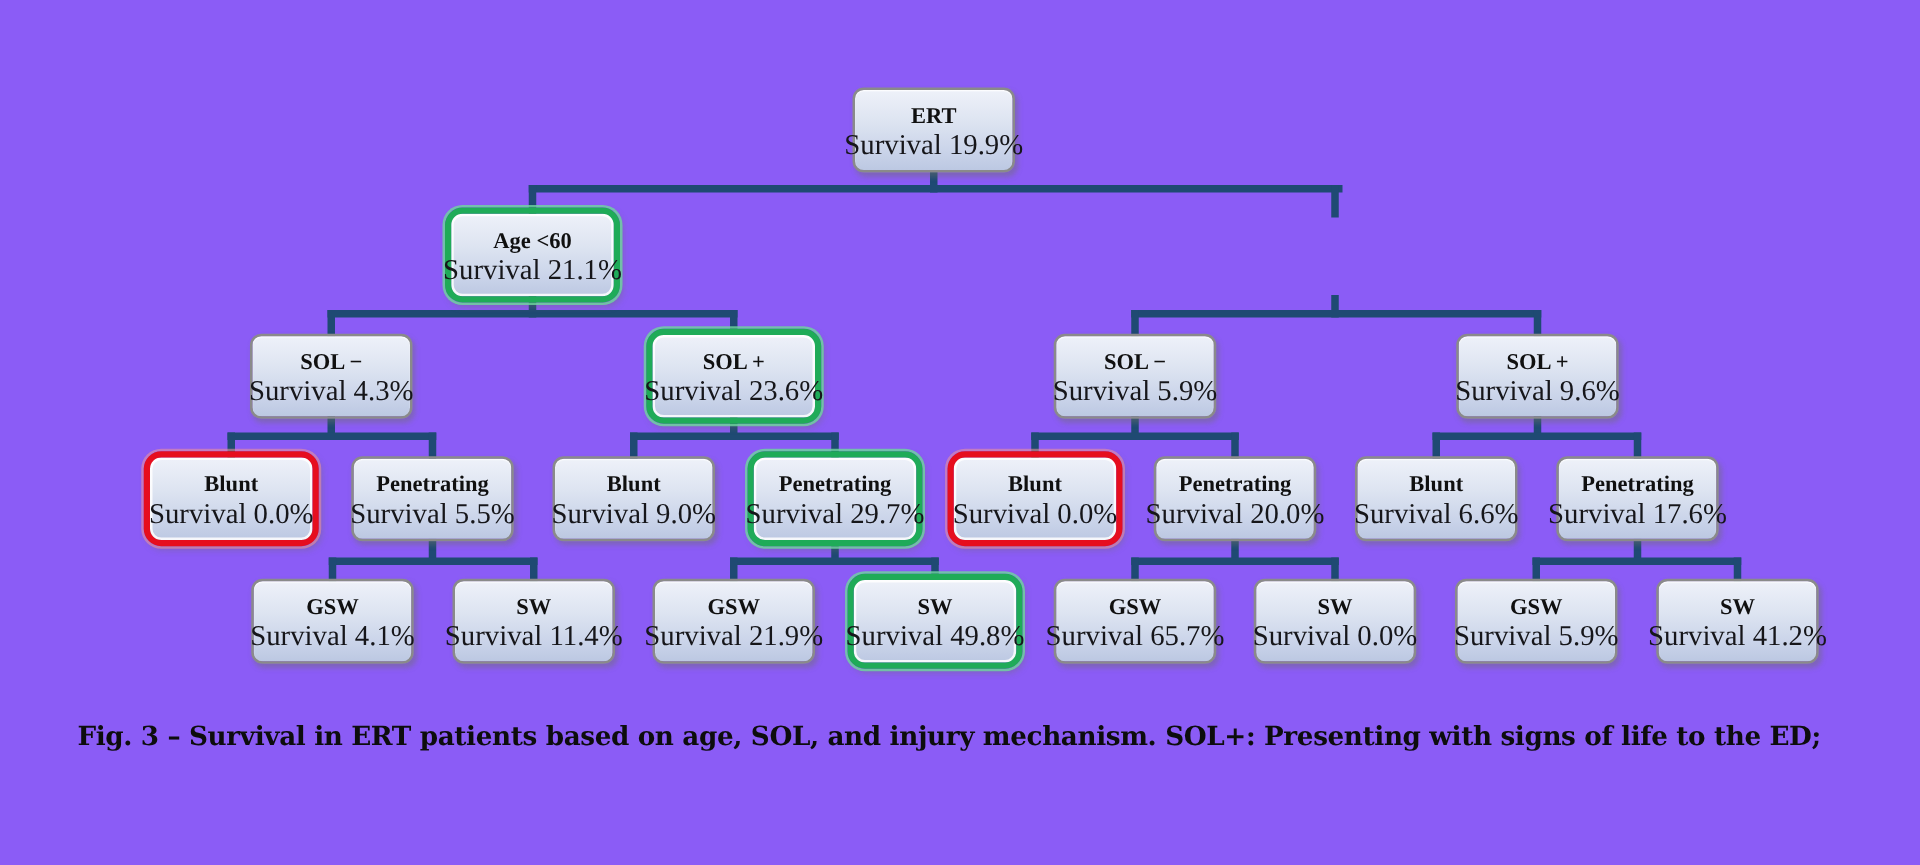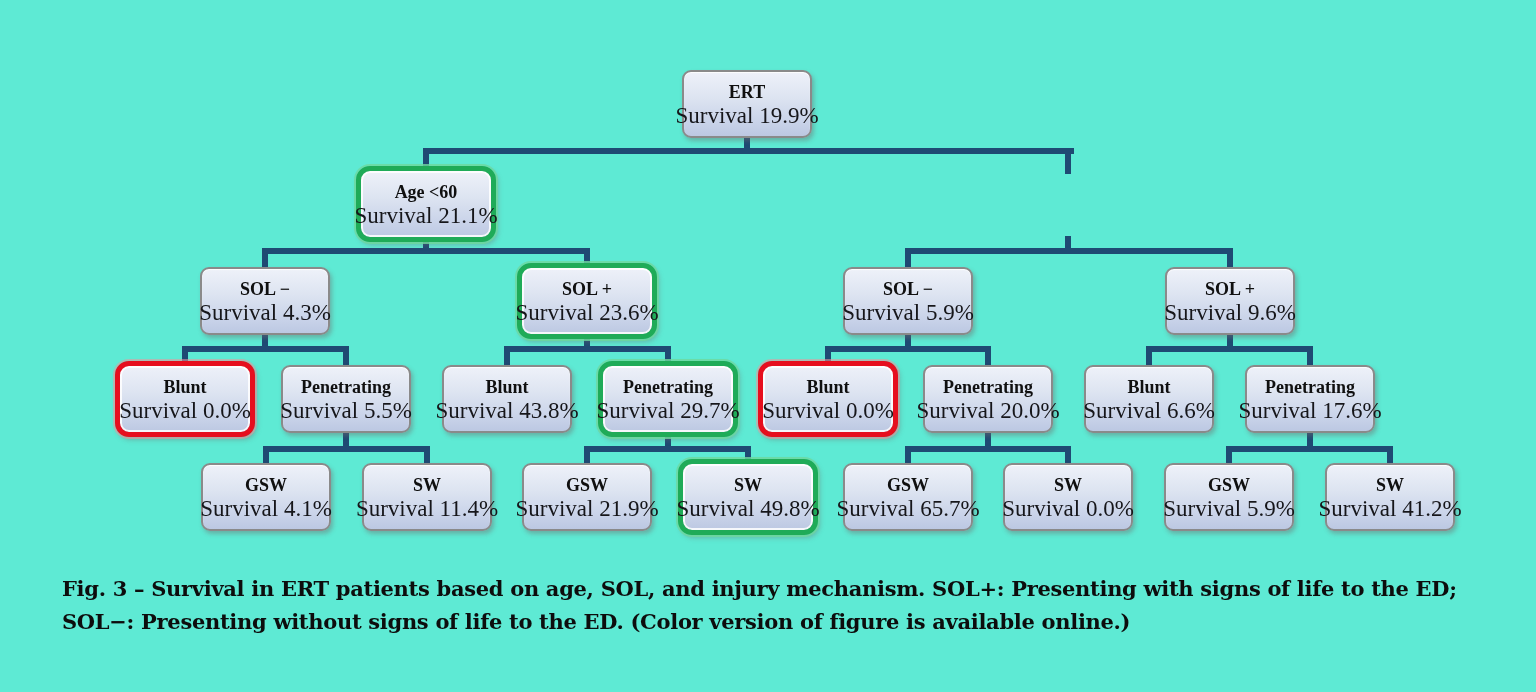--- a/index.html
+++ b/index.html
@@ -1,16 +1,16 @@
 <!DOCTYPE html>
 <html><head>
 <meta charset="utf-8">
 <style>
   html,body{margin:0;padding:0;background:#fff;}
-  .figure{position:relative;width:1536px;height:692px;background:#5eead4;overflow:hidden;
+  .figure{position:relative;width:1536px;height:692px;background:#8b5cf6;overflow:hidden;
           font-family:"Liberation Serif",serif;}
   
   .c{position:absolute;background:#1f4a73;z-index:1;}
   .v{width:6px;}
   .h{height:6px;}
   
   .node{position:absolute;box-sizing:border-box;width:130px;height:68px;z-index:2;
         border:2px solid #8a8a8a;border-radius:9px;
         background:linear-gradient(180deg,#eef1f9 0%,#dde4f1 40%,#c9d3e9 78%,#bcc8e2 100%);
         box-shadow:2px 3px 4px rgba(110,110,110,.45), inset 0 1px 1px rgba(255,255,255,.9);
@@ -120,21 +120,21 @@
   <div class="node red" style="left:115px;top:361px">
     <div class="title">Blunt</div>
     <div class="sub">Survival 0.0%</div>
   </div>
   <div class="node" style="left:281px;top:365px">
     <div class="title">Penetrating</div>
     <div class="sub">Survival 5.5%</div>
   </div>
   <div class="node" style="left:442px;top:365px">
     <div class="title">Blunt</div>
-    <div class="sub">Survival 43.8%</div>
+    <div class="sub">Survival 9.0%</div>
   </div>
   <div class="node green" style="left:598px;top:361px">
     <div class="title">Penetrating</div>
     <div class="sub">Survival 29.7%</div>
   </div>
   <div class="node red" style="left:758px;top:361px">
     <div class="title">Blunt</div>
     <div class="sub">Survival 0.0%</div>
   </div>
   <div class="node" style="left:923px;top:365px">
@@ -178,16 +178,15 @@
     <div class="title">GSW</div>
     <div class="sub">Survival 5.9%</div>
   </div>
   <div class="node" style="left:1325px;top:463px">
     <div class="title">SW</div>
     <div class="sub">Survival 41.2%</div>
   </div>
 
   <div class="caption">
     <div>Fig. 3 – Survival in ERT patients based on age, SOL, and injury mechanism. SOL+: Presenting with signs of life to the ED;</div>
-    <div>SOL−: Presenting without signs of life to the ED. (Color version of figure is available online.)</div>
   </div>
 
 </div>
 
 </body></html>

